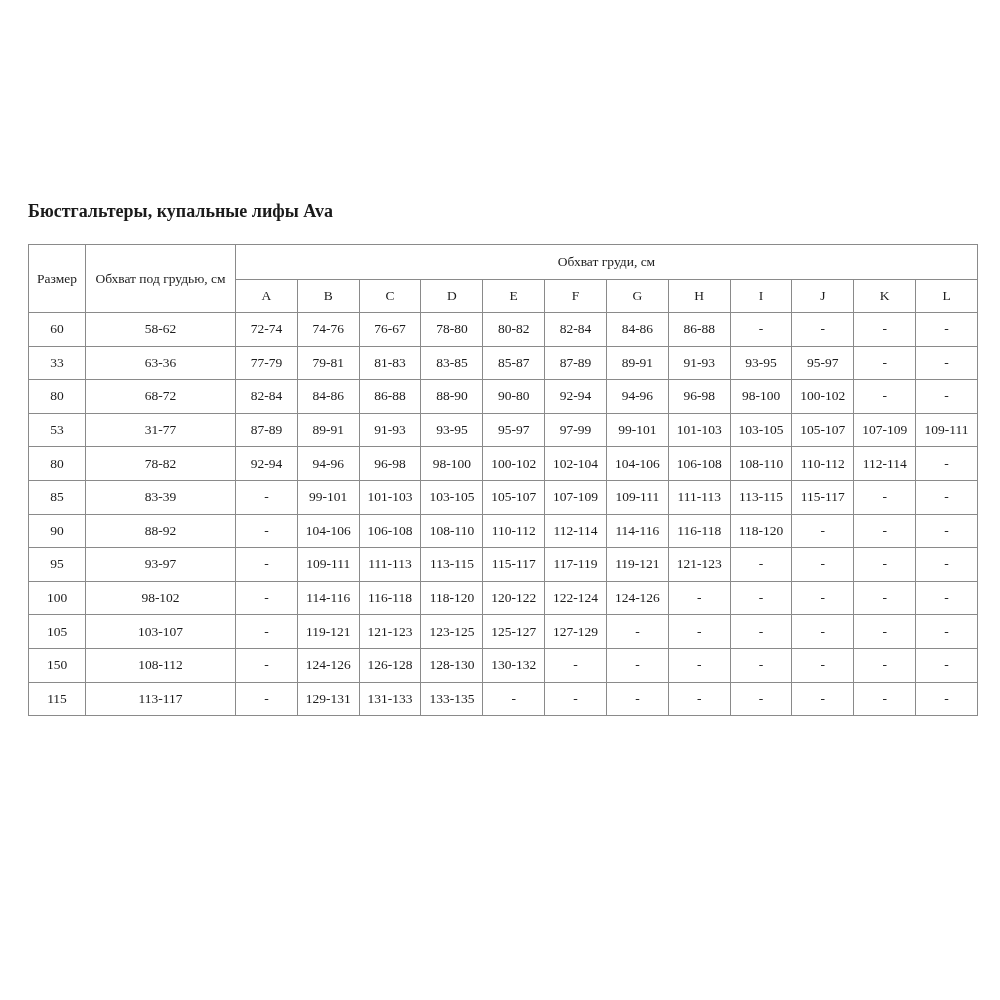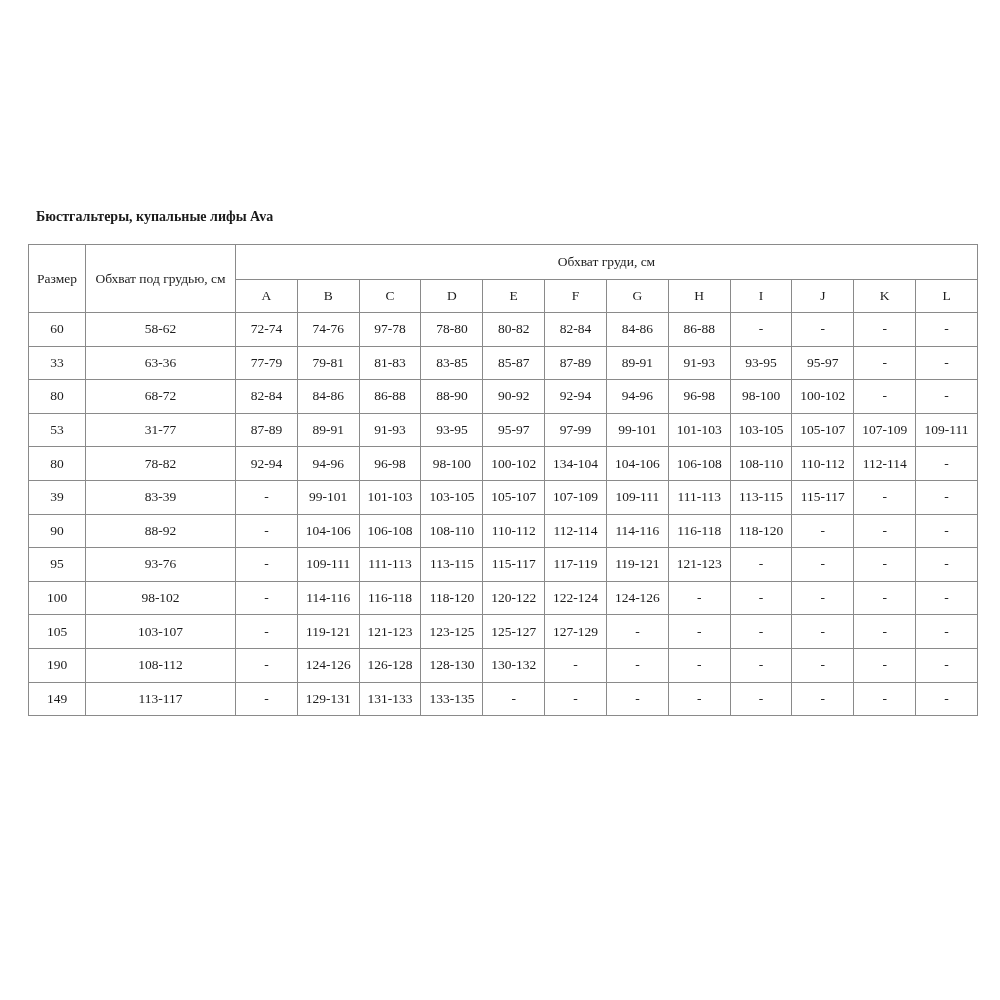--- a/index.html
+++ b/index.html
@@ -12,22 +12,22 @@
     height: 1000px;
     position: relative;
     font-family: "Liberation Serif", "DejaVu Serif", serif;
     color: var(--text-color, #1c1c1c);
     overflow: hidden;
   }
   .page-title {
     position: absolute;
     left: 28px;
     top: 201px;
-    margin: 8px;
-    font-size: 14px;
+    margin: 0;
+    font-size: 18px;
     font-weight: bold;
     color: #1a1a1a;
   }
   table.size-table {
     position: absolute;
     left: 28px;
     top: 244px;
     width: 950px;
     border-collapse: collapse;
     table-layout: fixed;
@@ -81,21 +81,21 @@
         <th>K</th>
         <th>L</th>
       </tr>
   </thead>
   <tbody id="size-table-body">
       <tr>
         <td>60</td>
         <td>58-62</td>
         <td>72-74</td>
         <td>74-76</td>
-        <td>97-78</td>
+        <td>76-67</td>
         <td>78-80</td>
         <td>80-82</td>
         <td>82-84</td>
         <td>84-86</td>
         <td>86-88</td>
         <td>-</td>
         <td>-</td>
         <td>-</td>
         <td>-</td>
       </tr>
@@ -115,21 +115,21 @@
         <td>-</td>
         <td>-</td>
       </tr>
       <tr>
         <td>80</td>
         <td>68-72</td>
         <td>82-84</td>
         <td>84-86</td>
         <td>86-88</td>
         <td>88-90</td>
-        <td>90-92</td>
+        <td>90-80</td>
         <td>92-94</td>
         <td>94-96</td>
         <td>96-98</td>
         <td>98-100</td>
         <td>100-102</td>
         <td>-</td>
         <td>-</td>
       </tr>
       <tr>
         <td>53</td>
@@ -148,30 +148,30 @@
         <td>109-111</td>
       </tr>
       <tr>
         <td>80</td>
         <td>78-82</td>
         <td>92-94</td>
         <td>94-96</td>
         <td>96-98</td>
         <td>98-100</td>
         <td>100-102</td>
-        <td>134-104</td>
+        <td>102-104</td>
         <td>104-106</td>
         <td>106-108</td>
         <td>108-110</td>
         <td>110-112</td>
         <td>112-114</td>
         <td>-</td>
       </tr>
       <tr>
-        <td>39</td>
+        <td>85</td>
         <td>83-39</td>
         <td>-</td>
         <td>99-101</td>
         <td>101-103</td>
         <td>103-105</td>
         <td>105-107</td>
         <td>107-109</td>
         <td>109-111</td>
         <td>111-113</td>
         <td>113-115</td>
@@ -190,21 +190,21 @@
         <td>112-114</td>
         <td>114-116</td>
         <td>116-118</td>
         <td>118-120</td>
         <td>-</td>
         <td>-</td>
         <td>-</td>
       </tr>
       <tr>
         <td>95</td>
-        <td>93-76</td>
+        <td>93-97</td>
         <td>-</td>
         <td>109-111</td>
         <td>111-113</td>
         <td>113-115</td>
         <td>115-117</td>
         <td>117-119</td>
         <td>119-121</td>
         <td>121-123</td>
         <td>-</td>
         <td>-</td>
@@ -237,37 +237,37 @@
         <td>125-127</td>
         <td>127-129</td>
         <td>-</td>
         <td>-</td>
         <td>-</td>
         <td>-</td>
         <td>-</td>
         <td>-</td>
       </tr>
       <tr>
-        <td>190</td>
+        <td>150</td>
         <td>108-112</td>
         <td>-</td>
         <td>124-126</td>
         <td>126-128</td>
         <td>128-130</td>
         <td>130-132</td>
         <td>-</td>
         <td>-</td>
         <td>-</td>
         <td>-</td>
         <td>-</td>
         <td>-</td>
         <td>-</td>
       </tr>
       <tr>
-        <td>149</td>
+        <td>115</td>
         <td>113-117</td>
         <td>-</td>
         <td>129-131</td>
         <td>131-133</td>
         <td>133-135</td>
         <td>-</td>
         <td>-</td>
         <td>-</td>
         <td>-</td>
         <td>-</td>

